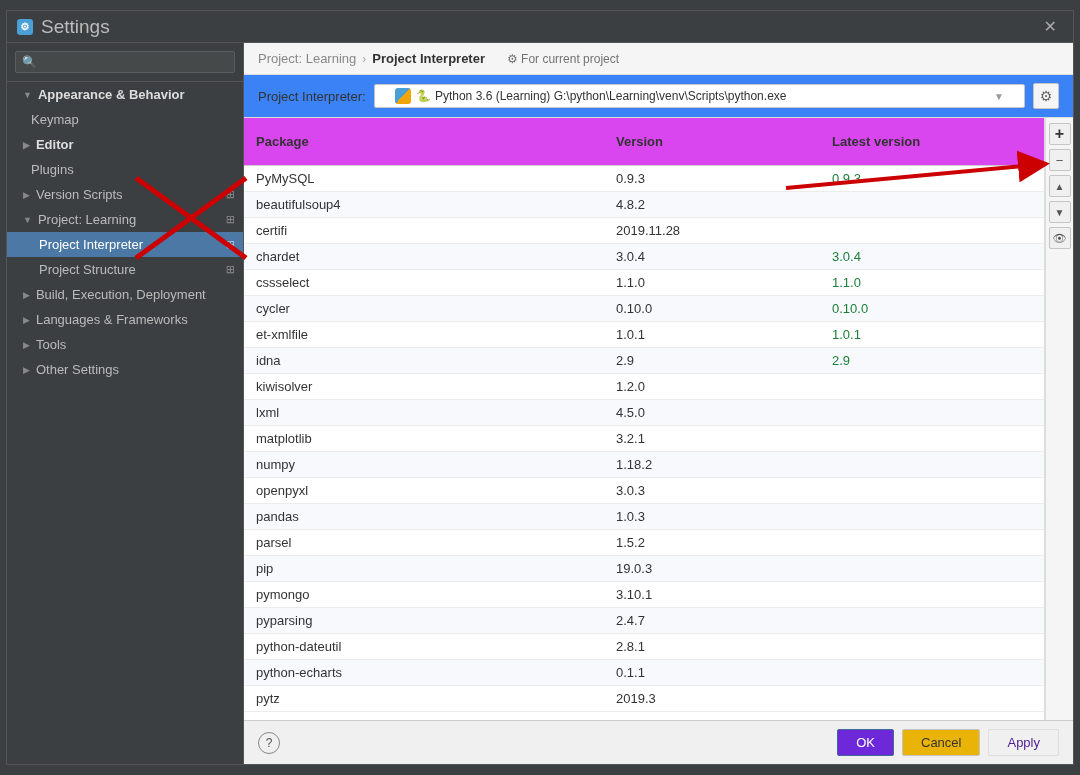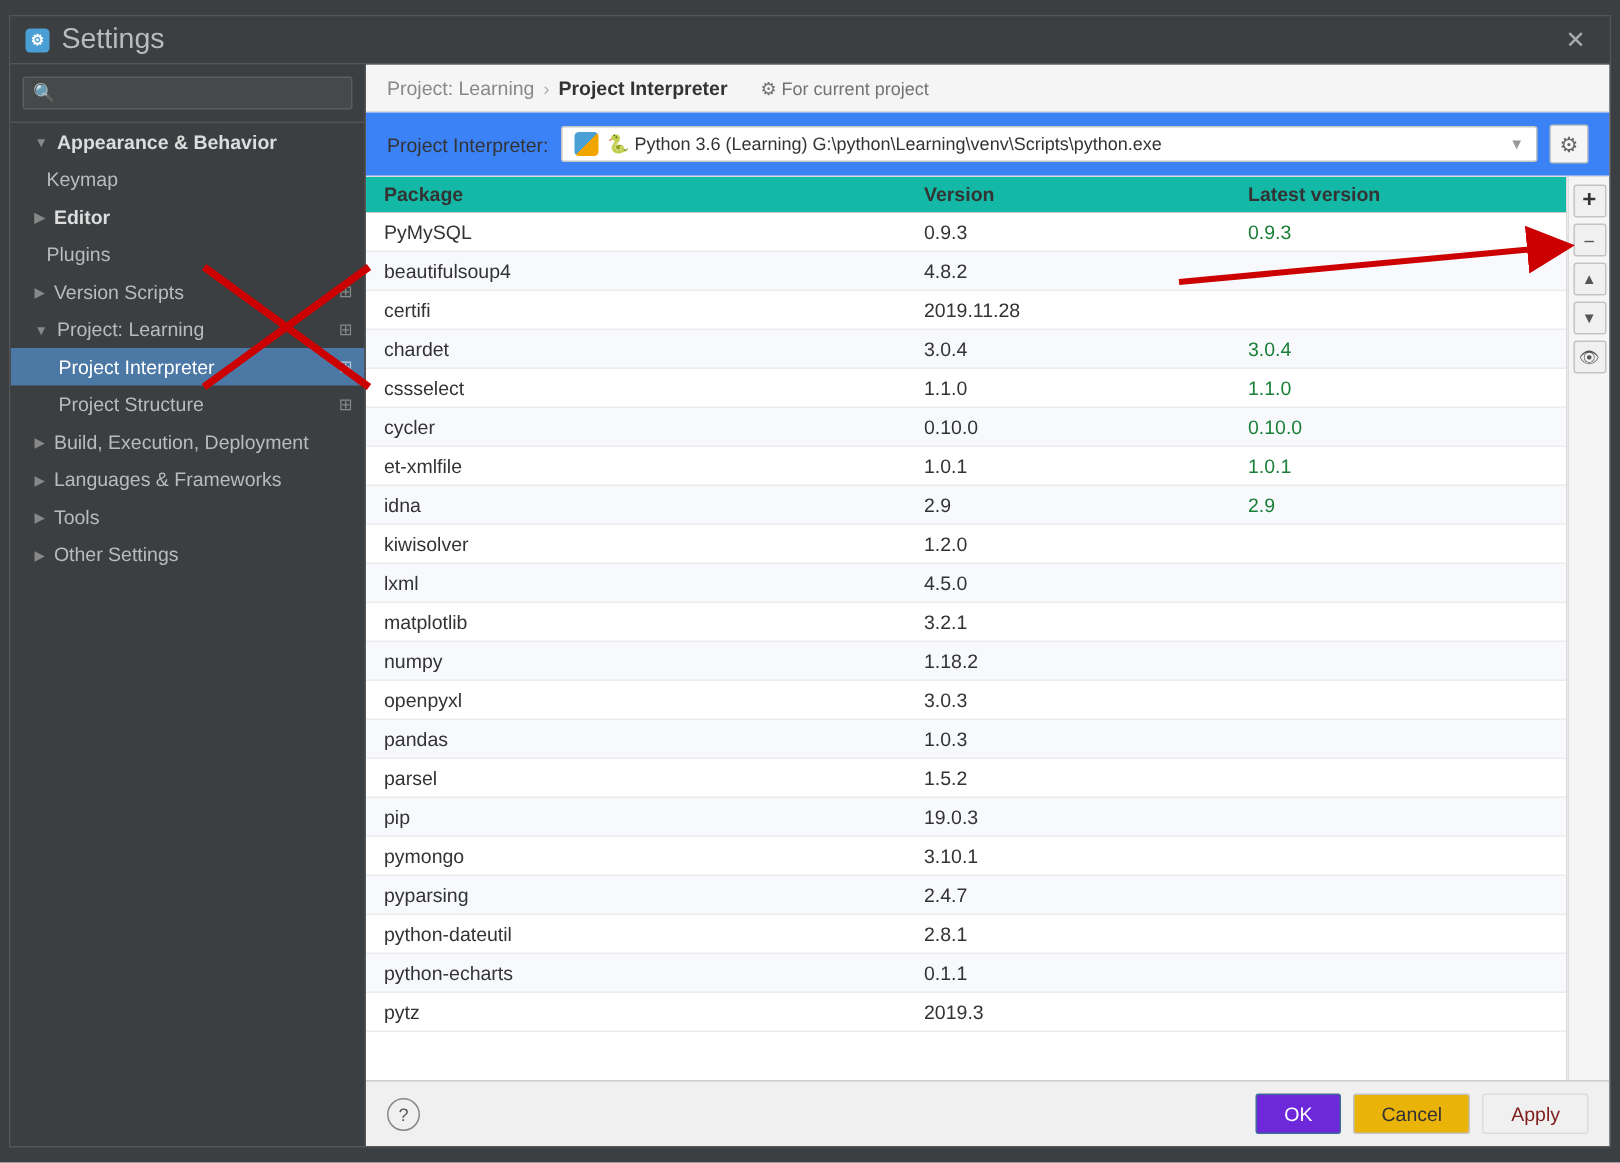--- a/index.html
+++ b/index.html
@@ -140,21 +140,21 @@
       gap: 8px;
       border-bottom: 1px solid #ddd;
       flex-shrink: 0;
       background: #3b82f6;
     }
     .interpreter-label { color: #333; font-size: 13px; white-space: nowrap; }
     .interpreter-dropdown {
       flex: 1;
       border: 1px solid #c4c4c4;
       background: white;
-      padding: 3px 8px;
+      padding: 3px 20px;
       font-size: 12px;
       color: #333;
       display: flex;
       align-items: center;
       justify-content: space-between;
       cursor: pointer;
       border-radius: 2px;
     }
     .interpreter-dropdown-text { display: flex; align-items: center; gap: 6px; }
     .py-icon {
@@ -186,22 +186,22 @@
     .table-container {
       flex: 1;
       overflow-y: auto;
       border-right: 1px solid #ddd;
     }
     .table {
       width: 100%;
       border-collapse: collapse;
     }
     .table thead th {
-      background: #14b8a6;
-      padding: 4px 12px;
+      background: #d946ef;
+      padding: 16px 12px;
       text-align: left;
       font-weight: 600;
       color: #333;
       font-size: 13px;
       border-bottom: 1px solid #ccc;
       position: sticky;
       top: 0;
       z-index: 1;
     }
     .table tbody tr:nth-child(even) { background: #f7f9fc; }
@@ -272,21 +272,21 @@
       border-radius: 2px;
       border: 1px solid #c4c4c4;
       background: #eab308;
       color: #333;
     }
     .btn.primary {
       background: #6d28d9;
       color: white;
       border-color: #3d6a96;
     }
-    .btn.disabled { color: #7f1d1d; background: #f0f0f0; border-color: #ddd; cursor: default; text-align: center; }
+    .btn.disabled { color: #4c1d95; background: #f0f0f0; border-color: #ddd; cursor: default; text-align: center; }
     .window-wrapper {
       position: relative;
     }
     svg.arrows {
       position: absolute;
       top: 0;
       left: 0;
       width: 100%;
       height: 100%;
       pointer-events: none;

